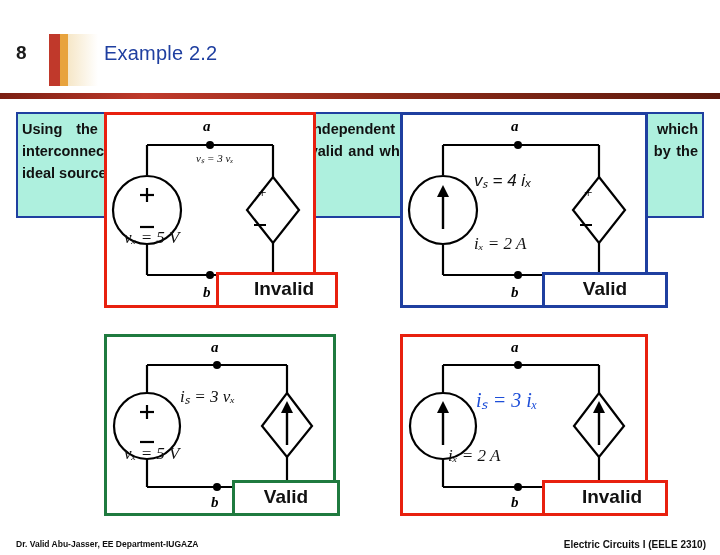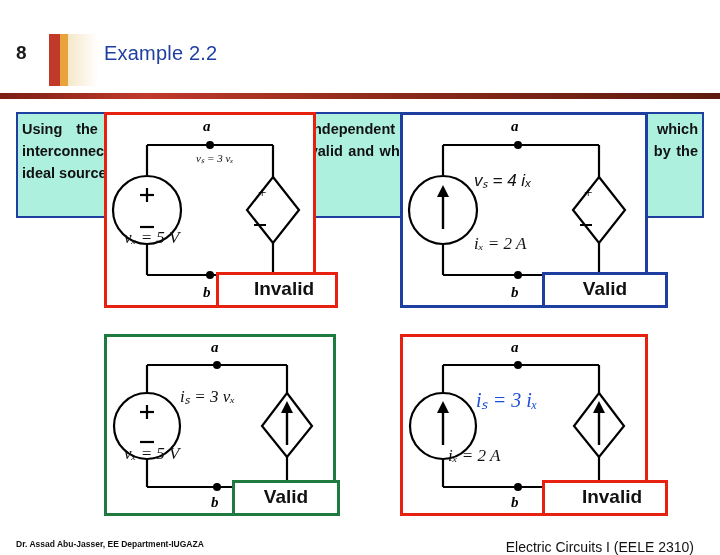--- a/index.html
+++ b/index.html
@@ -80,22 +80,22 @@
   #verdict-tr{left:542px;top:272px;width:126px;}
   #verdict-bl{left:232px;top:480px;width:108px;}
   #verdict-br{left:542px;top:480px;width:126px;}
 
   
   .footer-left{
     position:absolute;left:16px;top:539px;
     font-size:8.5px;font-weight:bold;color:#111111;
   }
   .footer-right{
-    position:absolute;right:26px;top:539px;
-    font-size:14px;font-weight:normal;color:#111111;
+    position:absolute;right:14px;top:539px;
+    font-size:10px;font-weight:bold;color:#111111;
   }
   
   svg.circuit{display:block;}
   svg.circuit text{font-family:"Liberation Serif", serif;}
   .nodelabel{font-size:15px;font-weight:bold;font-style:italic;}
 </style>
 </head>
 <body>
 
 <div class="slide-number">8</div>
@@ -187,14 +187,14 @@
   </svg>
 </div>
 <div style="position:absolute;left:476px;top:386px;font-family:'Liberation Serif',serif;font-style:italic;font-size:20px;color:#1d4ed8;">iₛ = 3 iₓ</div>
 <div style="position:absolute;left:448px;top:446px;font-family:'Liberation Serif',serif;font-style:italic;font-size:17px;color:#111;">iₓ = 2 A</div>
 
 <div class="verdict red" id="verdict-tl">Invalid</div>
 <div class="verdict blue" id="verdict-tr">Valid</div>
 <div class="verdict green" id="verdict-bl">Valid</div>
 <div class="verdict red" id="verdict-br">Invalid</div>
 
-<div class="footer-left">Dr. Assad Abu-Jasser, EE Department-IUGAZA</div>
+<div class="footer-left">Dr. Valid Abu-Jasser, EE Department-IUGAZA</div>
 <div class="footer-right">Electric Circuits I (EELE 2310)</div>
 
 </body></html>

